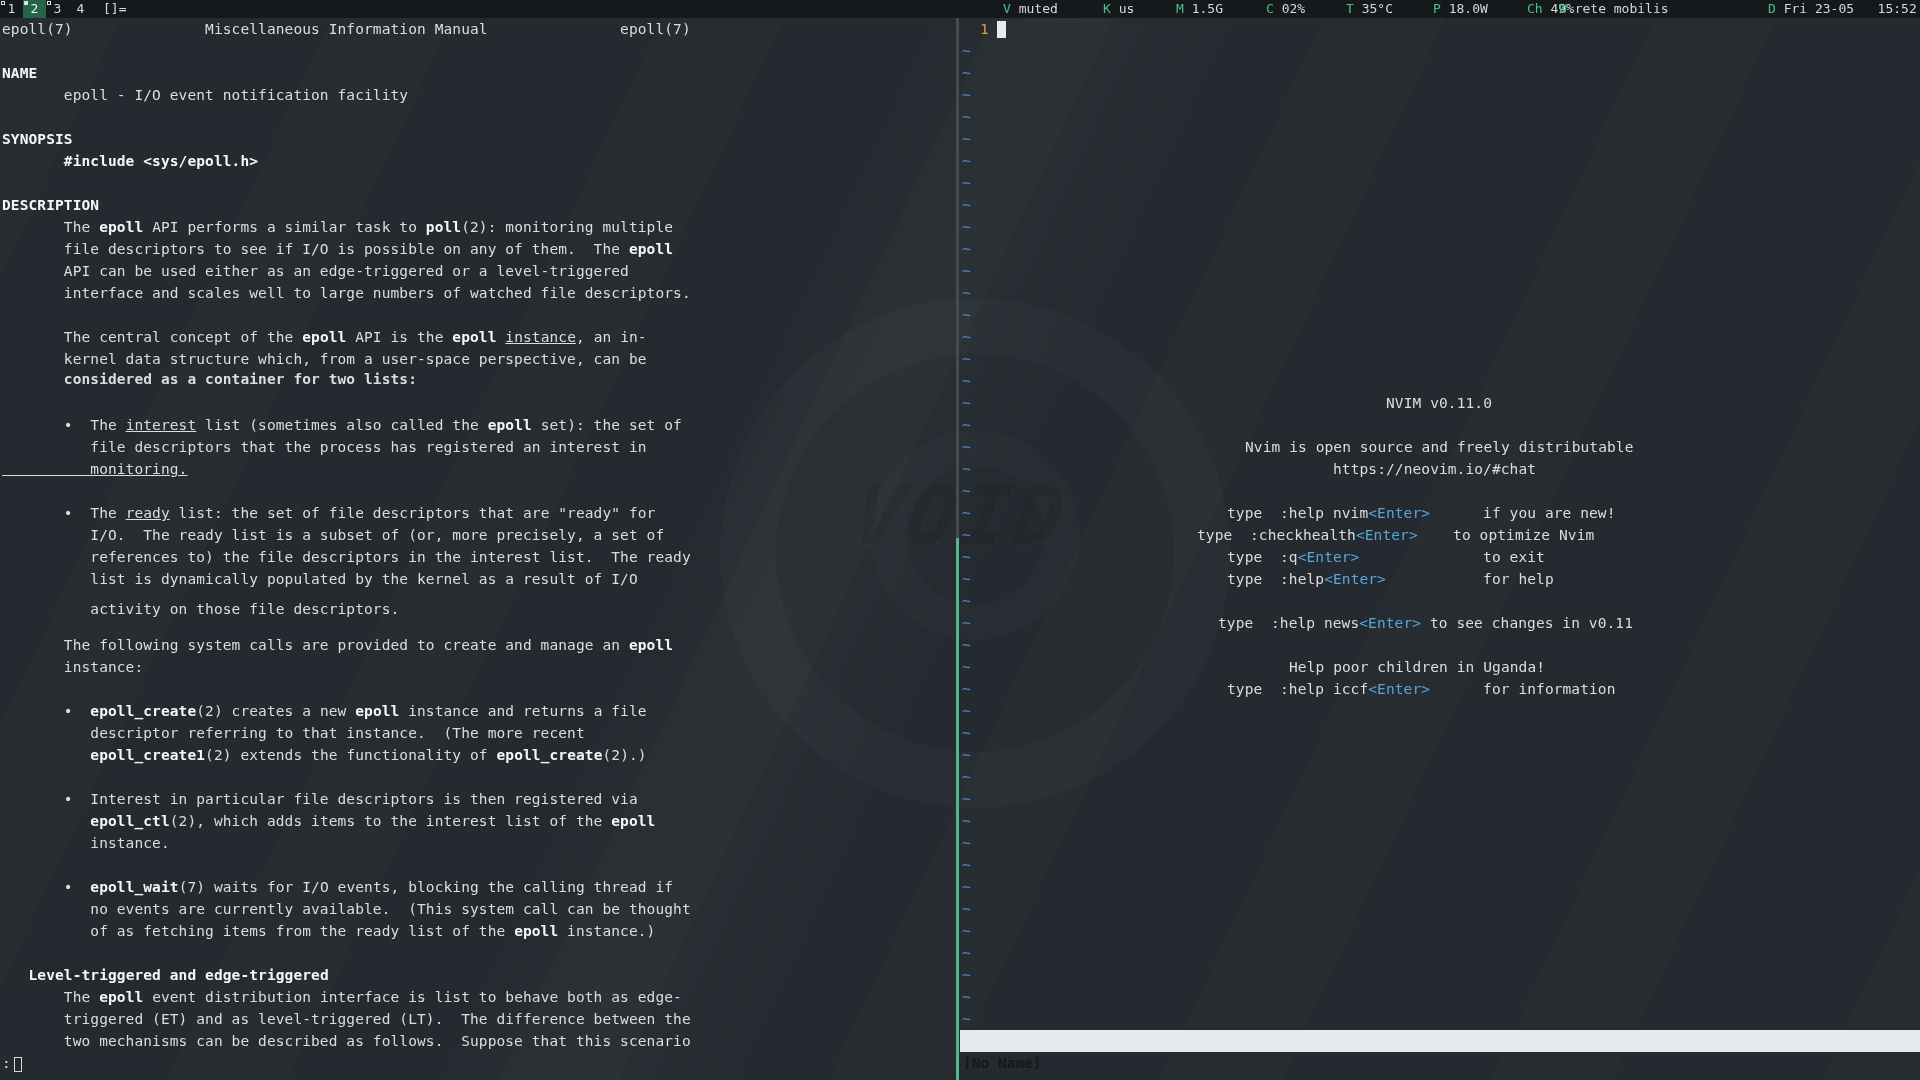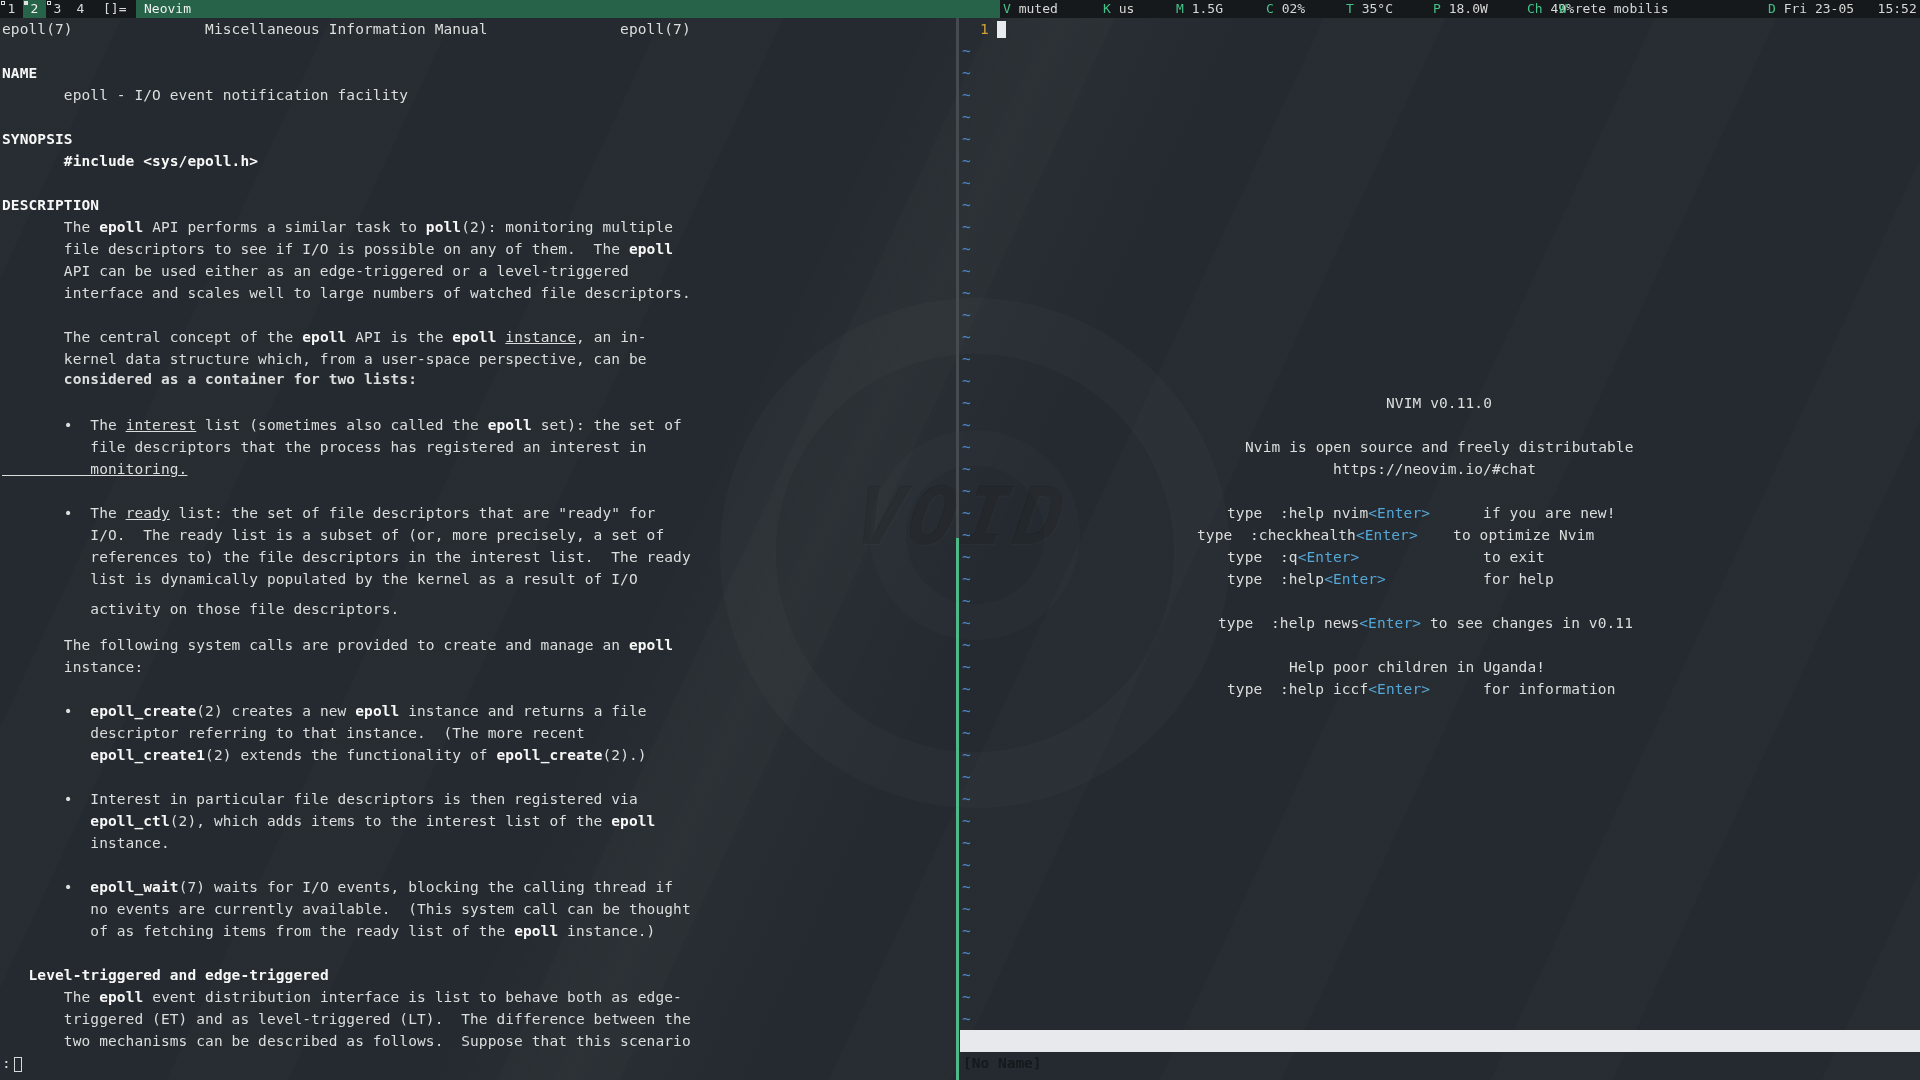--- a/index.html
+++ b/index.html
@@ -79,23 +79,20 @@
   </div>
 
   <div class="bar">
     <div id="tags">
         <div class="tag" style="left: 0px;"><div class="ind"></div>1</div>
         <div class="tag sel" style="left: 23px;"><div class="ind filled"></div>2</div>
         <div class="tag" style="left: 46px;"><div class="ind"></div>3</div>
         <div class="tag" style="left: 69px;">4</div>
       </div>
     <div class="layout">[]=</div>
-    <div class="titlebar">
-      <span>Neovim</span>
-    </div>
     <div id="status">
         <div class="status-item" style="left: 1003px;"><span class="p">V</span><span class="v"> muted</span></div>
         <div class="status-item" style="left: 1103px;"><span class="p">K</span><span class="v"> us</span></div>
         <div class="status-item" style="left: 1176px;"><span class="p">M</span><span class="v"> 1.5G</span></div>
         <div class="status-item" style="left: 1266px;"><span class="p">C</span><span class="v"> 02%</span></div>
         <div class="status-item" style="left: 1346px;"><span class="p">T</span><span class="v"> 35°C</span></div>
         <div class="status-item" style="left: 1433px;"><span class="p">P</span><span class="v"> 18.0W</span></div>
         <div class="status-item" style="left: 1527px;"><span class="p">Ch</span><span class="v"> 49%</span></div>
         <div class="status-item" style="left: 1559px;"><span class="p">W</span><span class="v"> rete mobilis</span></div>
         <div class="status-item" style="left: 1768px;"><span class="p">D</span><span class="v"> Fri 23-05   15:52</span></div>

